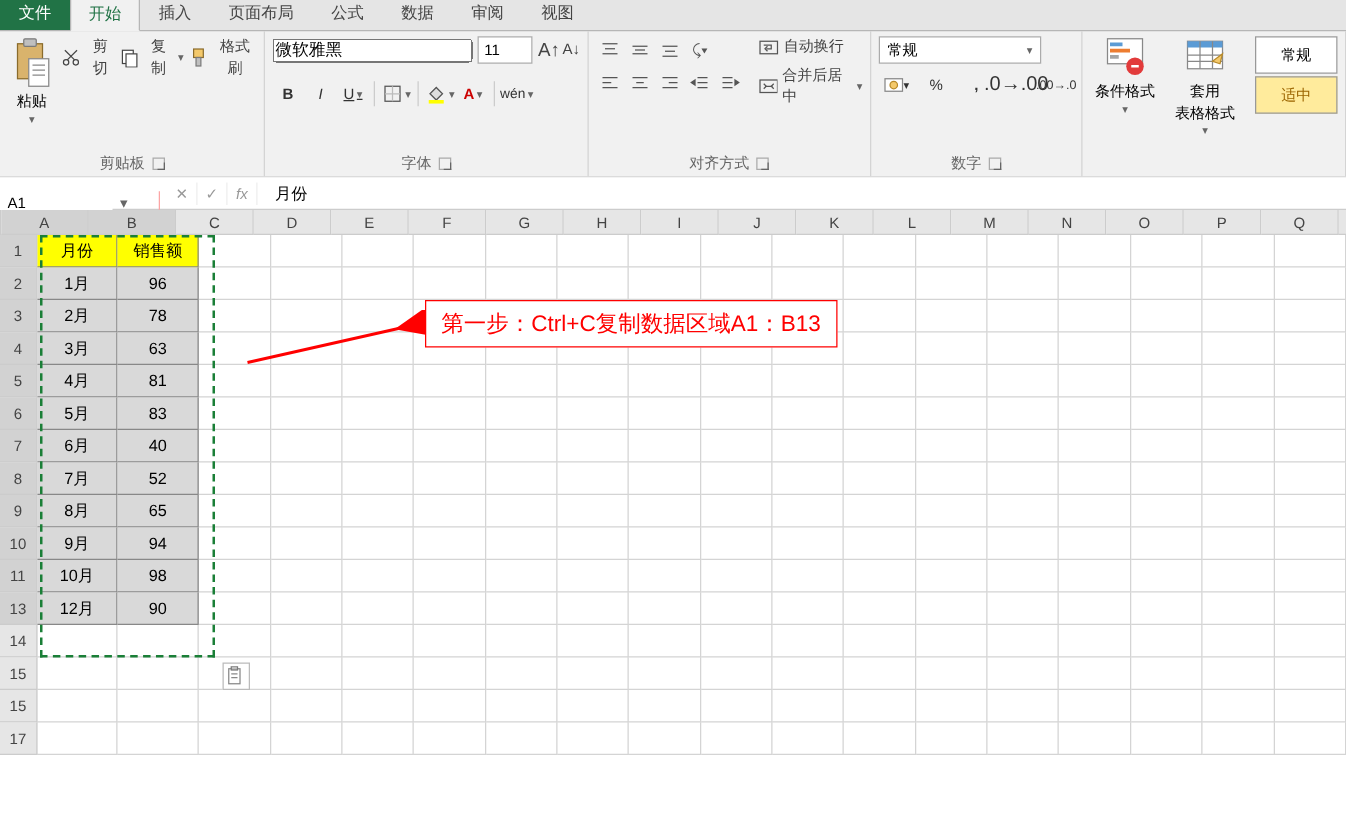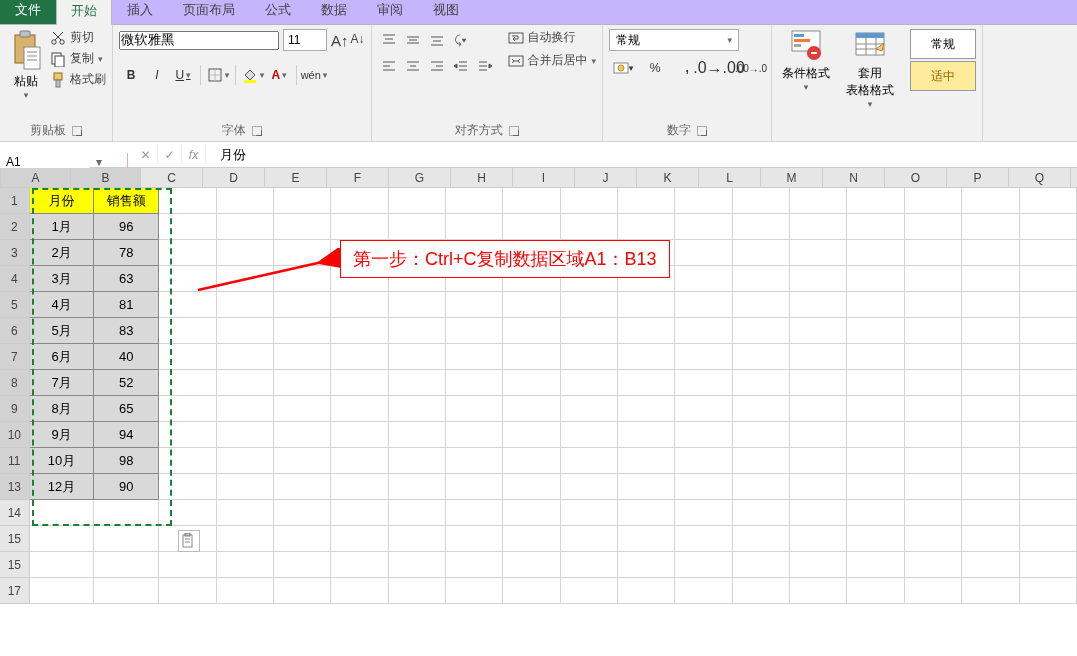--- a/index.html
+++ b/index.html
@@ -1,36 +1,36 @@
 <!DOCTYPE html>
 <html><head>
 <meta charset="utf-8">
 <style>
 * { margin: 0; padding: 0; box-sizing: border-box; }
 body { font-family: "Microsoft YaHei", "微软雅黑", sans-serif; font-size: 12px; background: #fff; overflow: hidden; width: 1077px; height: 656px; position: relative; }
 
 
-.tabs { display: flex; align-items: flex-end; height: 24px; background: #c4b5fd; }
+.tabs { display: flex; align-items: flex-end; height: 24px; background: #e5e5e5; }
 .tab { padding: 4px 14px; font-size: 13px; cursor: pointer; border: 1px solid transparent; }
 .tab.file { background: #217346; color: #fff; }
 .tab.active { background: #f1f1f1; border: 1px solid #b6b6b6; border-bottom: 1px solid #f1f1f1; color: #217346; position: relative; top: 1px; }
 .tab:not(.file):not(.active) { color: #444; }
 
 
 .ribbon { display: flex; background: #f1f1f1; border-top: 1px solid #b6b6b6; border-bottom: 1px solid #d4d4d4; height: 118px; }
 .group { border-right: 1px solid #d4d4d4; display: flex; flex-direction: column; padding: 4px 6px 2px 6px; }
 .group-body { display: flex; flex: 1; align-items: flex-start; gap: 4px; }
 .group-label { text-align: center; color: #666; font-size: 12px; padding-top: 2px; display: flex; justify-content: center; align-items: center; gap: 6px; }
 .group-label .dl { width: 10px; height: 10px; border: 1px solid #aaa; position: relative; }
 .group-label .dl::after { content: ''; position: absolute; right: -1px; bottom: -1px; width: 5px; height: 5px; border-right: 1px solid #666; border-bottom: 1px solid #666; }
 
 .clipboard .paste-btn { text-align: center; width: 40px; }
 .clipboard .paste-btn .icon { width: 32px; height: 42px; margin: 0 auto 2px; position: relative; }
 .clipboard .paste-btn .icon svg { width: 32px; height: 42px; }
-.clipboard .side { display: flex; flex-direction: column; gap: 4px; font-size: 12px; color: #444; }
+.clipboard .side { display: flex; flex-direction: row; gap: 4px; font-size: 12px; color: #444; text-align: center; }
 .clipboard .side div { display: flex; align-items: center; gap: 4px; cursor: pointer; }
 .clipboard .side svg { width: 16px; height: 16px; }
 
 .font .row1 { display: flex; gap: 4px; align-items: center; margin-bottom: 6px; }
 .font select, .font .sizebox { border: 1px solid #ababab; background: #fff; height: 22px; font-size: 12px; padding: 0 4px; }
 .font .fontname { width: 160px; }
 .font .sizebox { width: 44px; }
 .font .row1 .aa { display: flex; gap: 2px; }
 .font .row1 .aa span { font-size: 14px; color: #444; cursor: pointer; }
 .font .row2 { display: flex; gap: 2px; align-items: center; }

